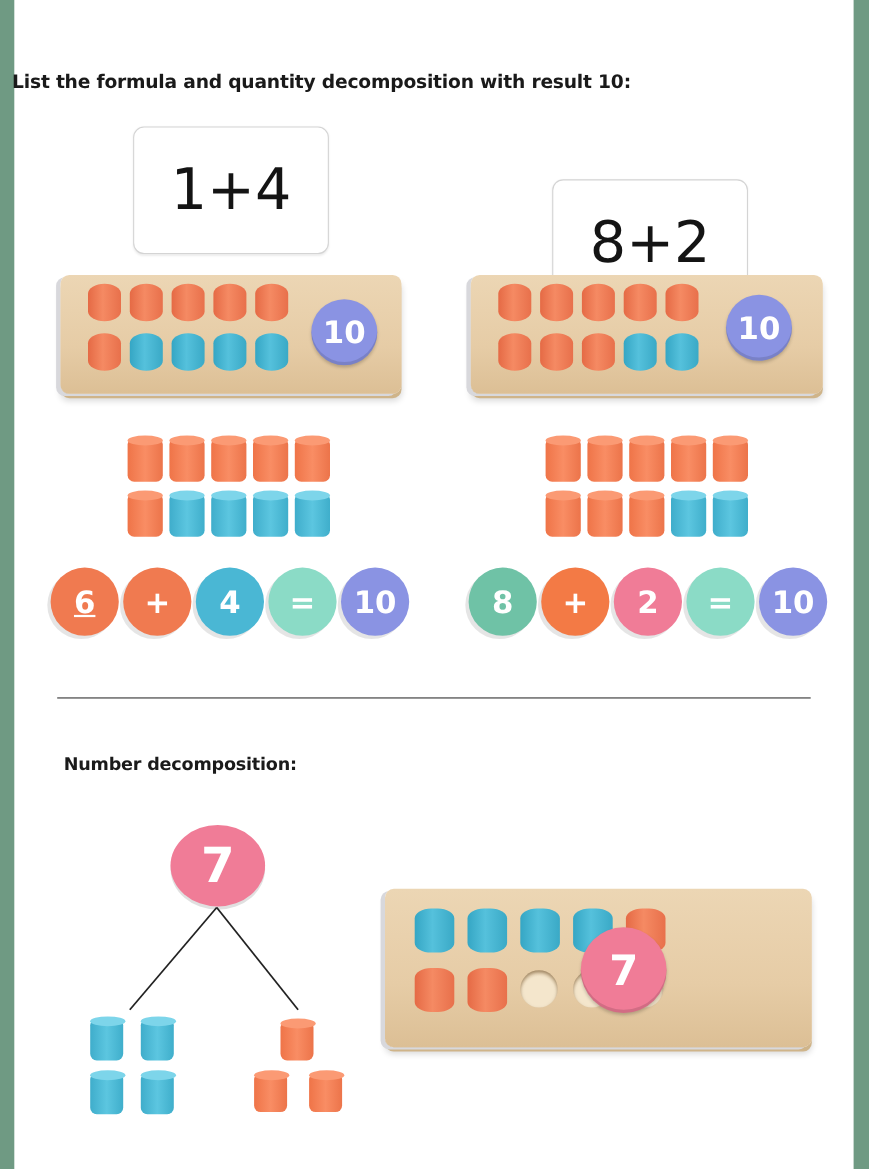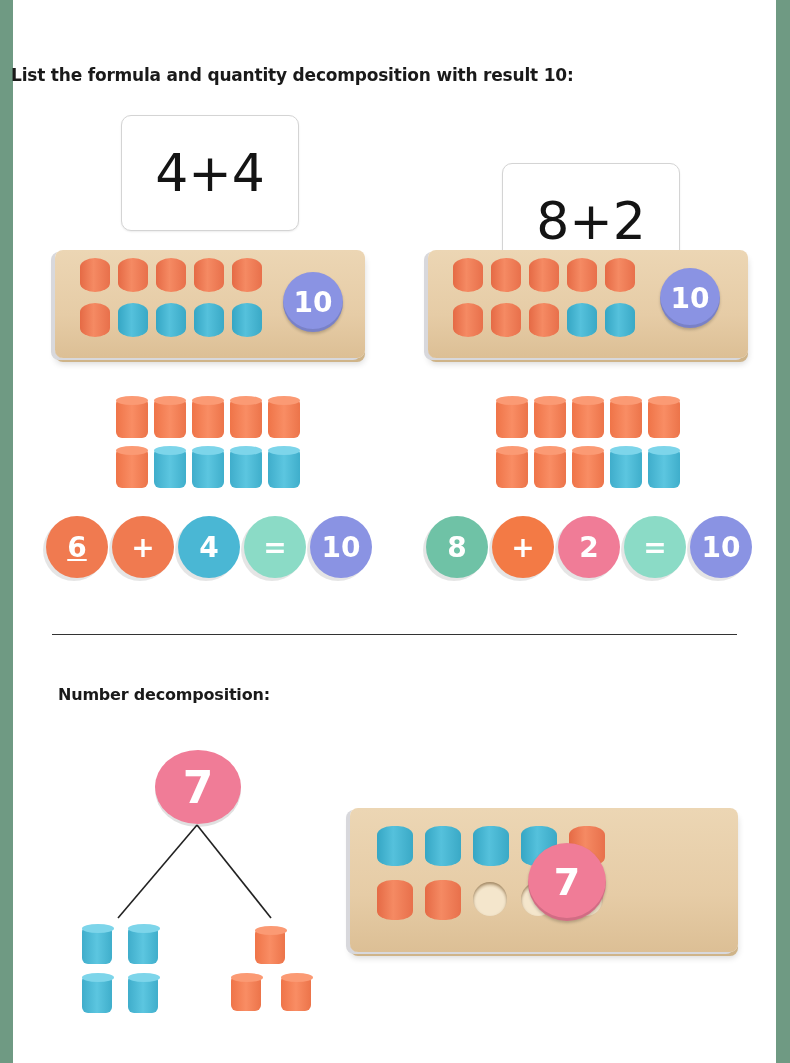--- a/index.html
+++ b/index.html
@@ -35,21 +35,21 @@
   .divider { position:absolute; left:52px; top:634px; width:685px; height:1px; background:#333; }
 </style>
 </head>
 <body>
 
 <div class="frame-left"></div>
 <div class="frame-right"></div>
 
 <div class="heading" style="left:11px;top:65px;">List the formula and quantity decomposition with result 10:</div>
 
-<div class="card" style="left:121px;top:115px;">4+4</div>
+<div class="card" style="left:121px;top:115px;">1+4</div>
 <div class="card" style="left:502px;top:115px;margin-top:48px;">8+2</div>
 
 <div class="board" id="board0" style="left:55px;top:250px;width:310px;height:108px;">
     <div class="peg o" style="left:25px;top:8px;width:30px;height:34px;"></div>
     <div class="peg o" style="left:63px;top:8px;width:30px;height:34px;"></div>
     <div class="peg o" style="left:101px;top:8px;width:30px;height:34px;"></div>
     <div class="peg o" style="left:139px;top:8px;width:30px;height:34px;"></div>
     <div class="peg o" style="left:177px;top:8px;width:30px;height:34px;"></div>
     <div class="peg o" style="left:25px;top:53px;width:30px;height:34px;"></div>
     <div class="peg b" style="left:63px;top:53px;width:30px;height:34px;"></div>

